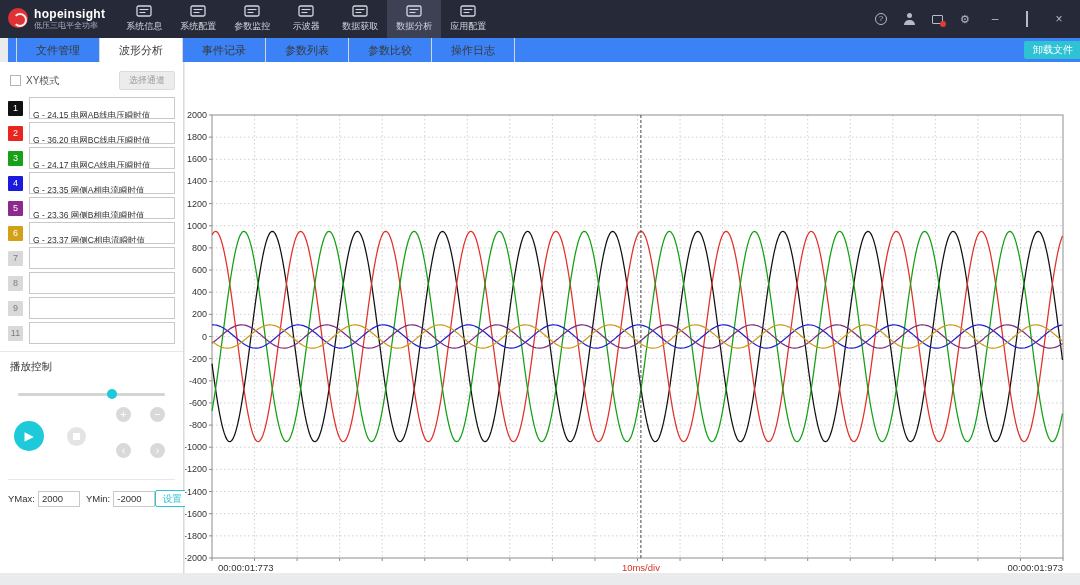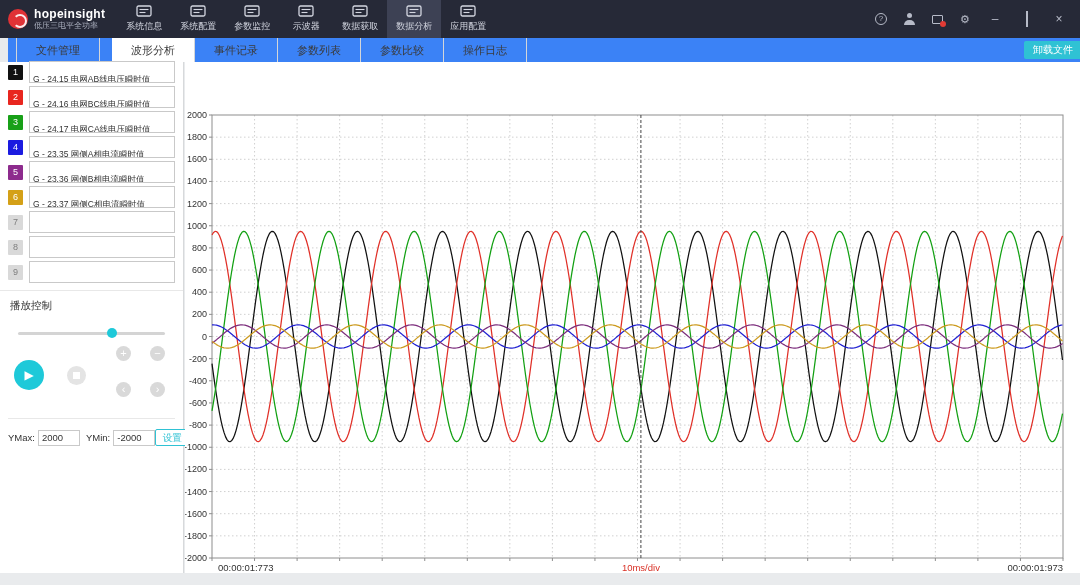--- a/index.html
+++ b/index.html
@@ -1,21 +1,21 @@
 <!DOCTYPE html>
 <html><head>
 <meta charset="utf-8">
 <style>
   * { box-sizing: border-box; margin: 0; padding: 0; }
   html,body { width:1080px; height:585px; overflow:hidden; }
   body { position:relative; background:#e9ebed; font-family:"Liberation Sans", sans-serif; }
 
   
   .topbar { position:absolute; left:0; top:0; width:1080px; height:38px; background:#262937; display:flex; align-items:center; }
-  .brand { display:flex; align-items:center; gap:6px; padding:0 12px 0 8px; }
+  .brand { display:flex; align-items:flex-start; gap:6px; padding:0 12px 0 8px; }
   .logo-circle { width:20px; height:20px; border-radius:50%; background:#e03236; position:relative; flex:none; }
   .logo-circle::after { content:""; position:absolute; left:5px; top:5px; width:10px; height:10px; border-radius:50%; border:2px solid rgba(255,255,255,.9); border-left-color:transparent; }
   .brand-text { display:flex; flex-direction:column; line-height:1.15; }
   .brand-title { font-size:12px; font-weight:bold; color:#ffffff; letter-spacing:.3px; }
   .brand-sub { font-size:8px; color:#a9aebd; }
   .menu { display:flex; height:38px; }
   .menu-item { width:54px; height:38px; display:flex; flex-direction:column; align-items:center; justify-content:center; gap:2px; cursor:pointer; }
   .menu-item.active { background:#3d4154; }
   .menu-item svg { display:block; }
   .menu-label { font-size:9px; color:#d3d6e0; white-space:nowrap; }
@@ -27,21 +27,21 @@
   .monitor-box { width:11px; height:9px; border:1px solid #b7bbc8; border-radius:1px; }
   .red-badge { position:absolute; right:-2px; bottom:-1px; width:6px; height:6px; border-radius:50%; background:#e23b35; }
   .win-btn { width:18px; text-align:center; font-size:12px; color:#b7bbc8; cursor:pointer; }
   .max-box { width:9px; height:9px; border:1px solid #b7bbc8; margin:0 auto; }
 
   
   .tabbar { position:absolute; left:8px; top:38px; width:1080px; height:24px; background:#3b82f6; }
   .tabs { display:flex; height:24px; padding-left:8px; }
   .tab { height:24px; line-height:24px; padding:0 19px; font-size:11px; color:#3a3a3a; border-right:1px solid #d4d6d9; cursor:pointer; white-space:nowrap; }
   .tab:first-child { border-left:1px solid #d4d6d9; }
-  .tab.active { background:#ffffff;margin-left:12px; }
+  .tab.active { background:#ffffff; }
   .unload-btn { position:absolute; right:6px; top:3px; height:18px; line-height:18px; padding:0 9px; background:#2fc2d4; color:#fff; font-size:10px; border:none; border-radius:2px; cursor:pointer; }
 
   
   .sidebar { position:absolute; left:0; top:62px; width:184px; bottom:12px; background:#ffffff; border-right:1px solid #d7d9db; }
   .xy-row { display:flex; align-items:center; margin:9px 8px 10px 10px; }
   .checkbox { width:11px; height:11px; border:1px solid #b3b3b3; background:#fff; flex:none; cursor:pointer; }
   .xy-label { margin-left:5px; font-size:10px; color:#555; }
   .select-ch-btn { margin-left:auto; font-size:9px; color:#9c9c9c; background:#ececec; border:1px solid #dcdcdc; border-radius:2px; padding:2px 9px; cursor:pointer; }
   .channels { margin:2px 8px 0 8px; }
   .ch-row { display:flex; align-items:center; height:16px; margin-bottom:9px; }
@@ -164,28 +164,33 @@
       <div class="tab active">波形分析</div>
       <div class="tab">事件记录</div>
       <div class="tab">参数列表</div>
       <div class="tab">参数比较</div>
       <div class="tab">操作日志</div>
     </div>
   <button class="unload-btn">卸载文件</button>
 </div>
 
 <div class="sidebar">
+  <div class="xy-row">
+    <span class="checkbox"></span>
+    <span class="xy-label">XY模式</span>
+    <span class="select-ch-btn">选择通道</span>
+  </div>
   <div class="channels" id="channel-list">
       <div class="ch-row">
         <span class="ch-badge" style="background: rgb(17, 17, 17);">1</span>
         <span class="ch-box">G - 24.15 电网AB线电压瞬时值</span>
       </div>
       <div class="ch-row">
         <span class="ch-badge" style="background: rgb(232, 38, 31);">2</span>
-        <span class="ch-box">G - 24.16 电网BC线电压瞬时值</span>
+        <span class="ch-box">G - 36.20 电网BC线电压瞬时值</span>
       </div>
       <div class="ch-row">
         <span class="ch-badge" style="background: rgb(24, 160, 24);">3</span>
         <span class="ch-box">G - 24.17 电网CA线电压瞬时值</span>
       </div>
       <div class="ch-row">
         <span class="ch-badge" style="background: rgb(27, 27, 224);">4</span>
         <span class="ch-box">G - 23.35 网侧A相电流瞬时值</span>
       </div>
       <div class="ch-row">
@@ -199,20 +204,24 @@
       <div class="ch-row">
         <span class="ch-badge empty">7</span>
         <span class="ch-box"></span>
       </div>
       <div class="ch-row">
         <span class="ch-badge empty">8</span>
         <span class="ch-box"></span>
       </div>
       <div class="ch-row">
         <span class="ch-badge empty">9</span>
+        <span class="ch-box"></span>
+      </div>
+      <div class="ch-row">
+        <span class="ch-badge empty">11</span>
         <span class="ch-box"></span>
       </div>
     </div>
   <div class="divider"></div>
   <div class="pb-title">播放控制</div>
   <div class="slider-wrap">
     <div class="slider-track"></div>
     <div class="slider-thumb" id="slider-thumb" style="left: calc(64% - 5px);"></div>
   </div>
   <div class="pb-area">

